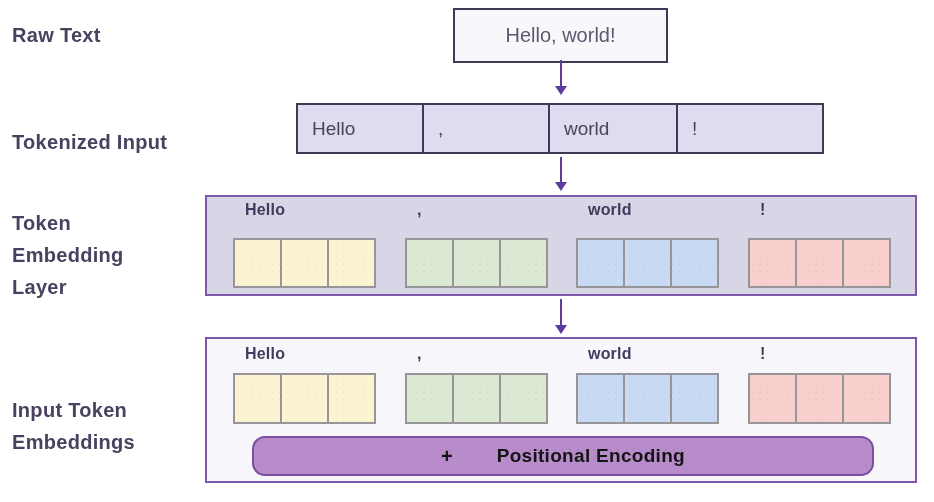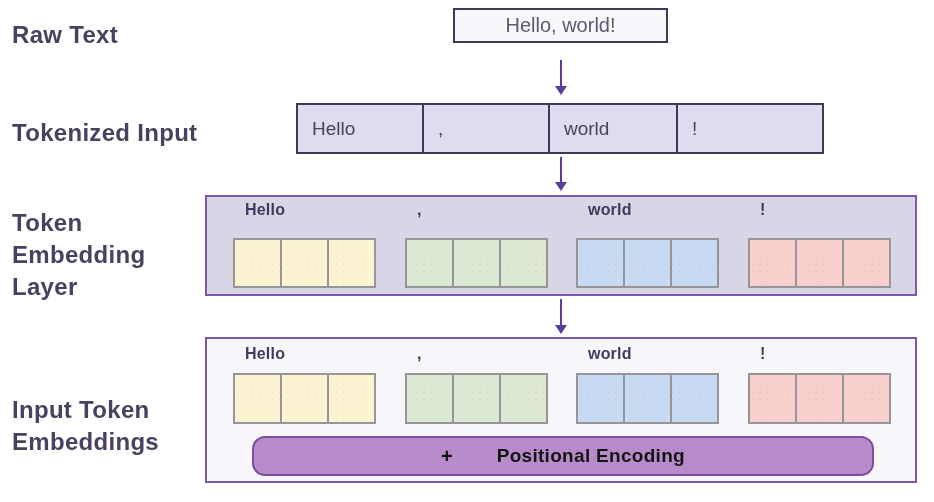--- a/index.html
+++ b/index.html
@@ -2,30 +2,30 @@
 <html><head>
 <meta charset="utf-8">
 <style>
   html,body{margin:0;padding:0;}
   body{
     width:934px;height:502px;position:relative;background:#ffffff;
     font-family:"Liberation Sans", sans-serif;overflow:hidden;
   }
   .abs{position:absolute;}
   .side-label{
-    left:12px;color:#4a4160;font-weight:bold;font-size:24px;
+    left:12px;color:#4a4160;font-weight:bold;font-size:20px;
     line-height:32px;letter-spacing:0.3px;white-space:pre-line;
   }
   .dotted{
     background-image:radial-gradient(rgba(90,80,120,0.10) 1px, transparent 1px);
     background-size:9px 9px;
   }
   
   .raw-box{
-    left:453px;top:8px;width:215px;height:35px;
+    left:453px;top:8px;width:215px;height:55px;
     background:#f8f8fc;border:2px solid #3f3956;box-sizing:border-box;
     display:flex;align-items:center;justify-content:center;
   }
   .raw-box span{color:#5c5870;font-size:20px;}
   
   .arrow{width:14px;display:flex;flex-direction:column;align-items:center;}
   .arrow-stem{width:2px;flex:1;background:#5e3a9e;}
   .arrow-head{width:0;height:0;border-left:6px solid transparent;border-right:6px solid transparent;border-top:9px solid #5e3a9e;}
   
   .token-row{
@@ -65,21 +65,21 @@
     background-image:radial-gradient(rgba(60,20,90,0.08) 1px, transparent 1px);
     background-size:8px 8px;
   }
   .pos-plus{color:#141414;font-weight:bold;font-size:20px;}
   .pos-text{color:#141414;font-weight:bold;font-size:19px;letter-spacing:0.3px;}
 </style>
 </head>
 <body>
 
 <div class="abs side-label" style="top:19px">Raw Text</div>
-<div class="abs side-label" style="top:117px">Tokenized Input</div>
+<div class="abs side-label" style="top:126px">Tokenized Input</div>
 <div class="abs side-label" style="top:207px">Token
 Embedding
 Layer</div>
 <div class="abs side-label" style="top:394px">Input Token
 Embeddings</div>
 
 <div class="abs raw-box dotted">
   <span>Hello, world!</span>
 </div>
 

